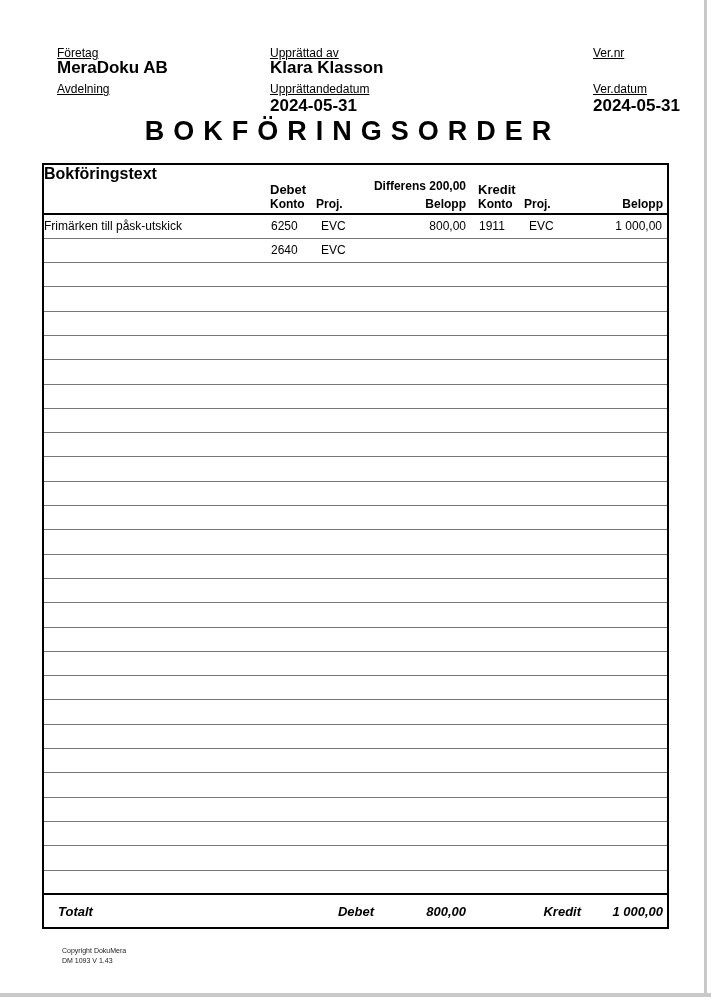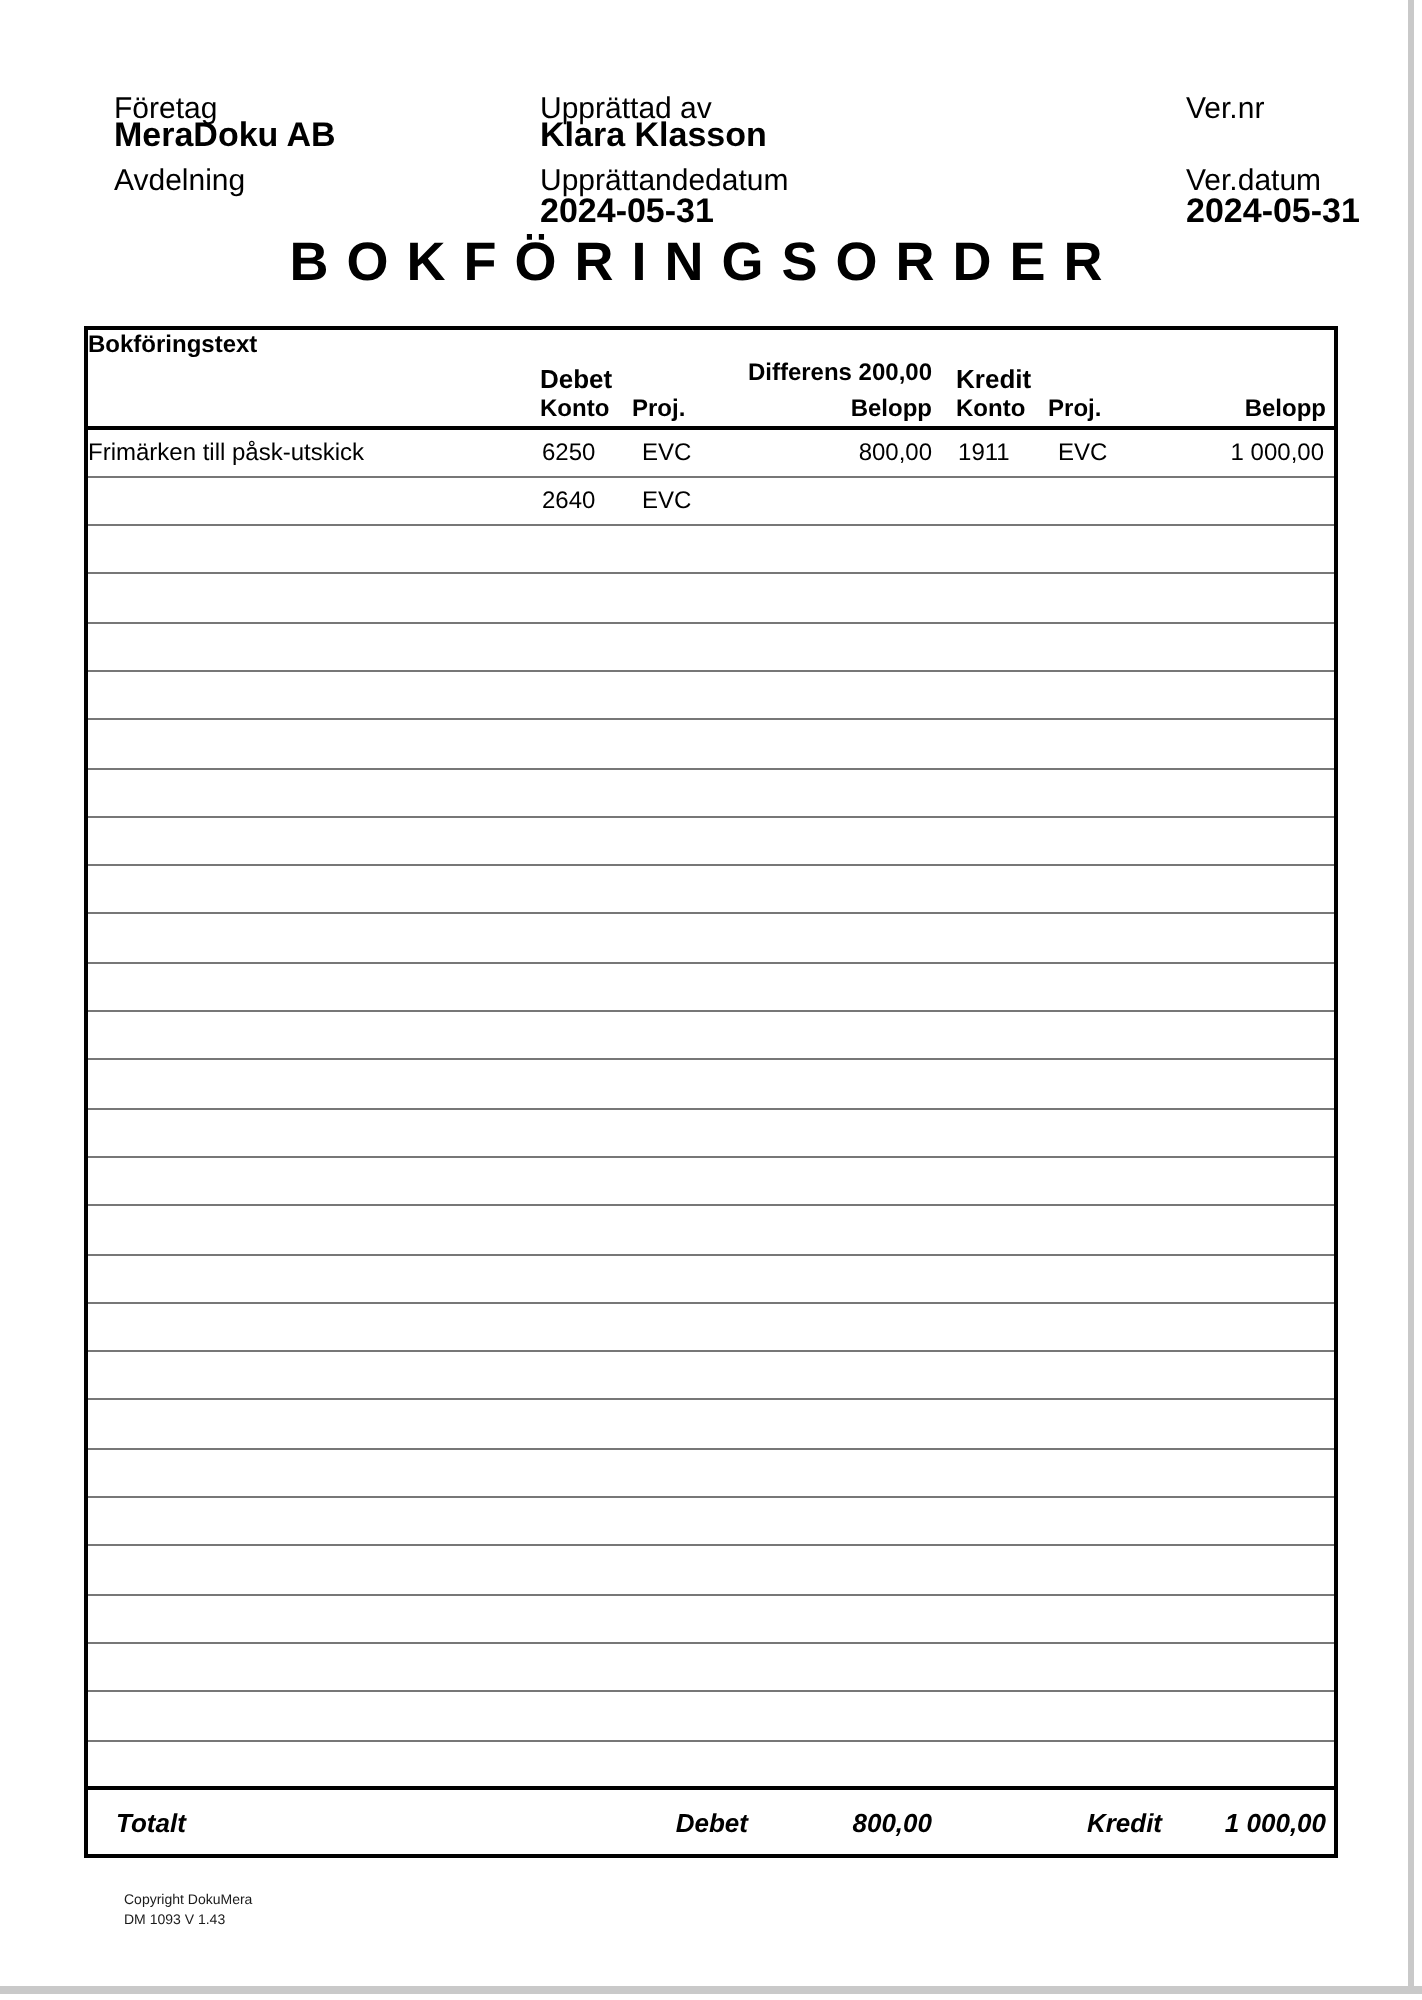--- a/index.html
+++ b/index.html
@@ -4,39 +4,39 @@
 <style>
   * { margin:0; padding:0; box-sizing:border-box; }
   body { background:#ffffff; }
   .page {
     position:relative; width:711px; height:1000px; background:#fff;
     font-family:"Liberation Sans", sans-serif; color:#000; overflow:hidden;
   }
   .edge-right { position:absolute; top:0; right:4px; width:3px; height:994px; background:#c9c9c9; }
   .edge-bottom { position:absolute; left:0; bottom:3px; width:100%; height:4px; background:#c9c9c9; }
 
-  .lbl { position:absolute; font-size:15px; color:#000; white-space:nowrap; }
+  .lbl { position:absolute; font-size:12px; color:#000; white-space:nowrap;text-decoration:underline; }
   .val { position:absolute; font-size:17px; font-weight:bold; white-space:nowrap; }
 
   .doc-title {
     position:absolute; top:116px; left:0; width:705px; text-align:center;
     font-size:27px; font-weight:bold; letter-spacing:9px; white-space:nowrap;
   }
 
   table.voucher {
     position:absolute; left:42px; top:163px; width:625px;
     border-collapse:collapse; table-layout:fixed;
     font-size:12px;
   }
   table.voucher, table.voucher td, table.voucher th { border:0; }
   table.voucher { border:2px solid #000; }
 
   
   tr.hdr td { border-bottom:2px solid #000; vertical-align:top; height:48px; padding:0; }
-  td.hdr-text { border-right:2px solid #000; vertical-align:middle; padding-left:14px; font-weight:bold; font-size:12px; }
+  td.hdr-text { border-right:2px solid #000; vertical-align:middle; padding-left:14px; font-weight:bold; font-size:16px; }
   td.hdr-debet { border-right:2px solid #000; }
   .hline1 { height:17px; text-align:right; padding-right:5px; font-weight:bold; font-size:12px; padding-top:14px; }
   .hline2 { height:15px; padding-left:7px; font-weight:bold; font-size:13px; }
   .hsub { display:grid; height:16px; font-weight:bold; font-size:12px; }
   .hsub-d { grid-template-columns:45px 68px 95px; }
   .hsub-k { grid-template-columns:45px 67px 85px; }
   .hsub span:nth-child(1) { padding-left:7px; }
   .hsub span:nth-child(2) { padding-left:8px; }
   .hsub span:nth-child(3) { text-align:right; padding-right:5px; }
 

